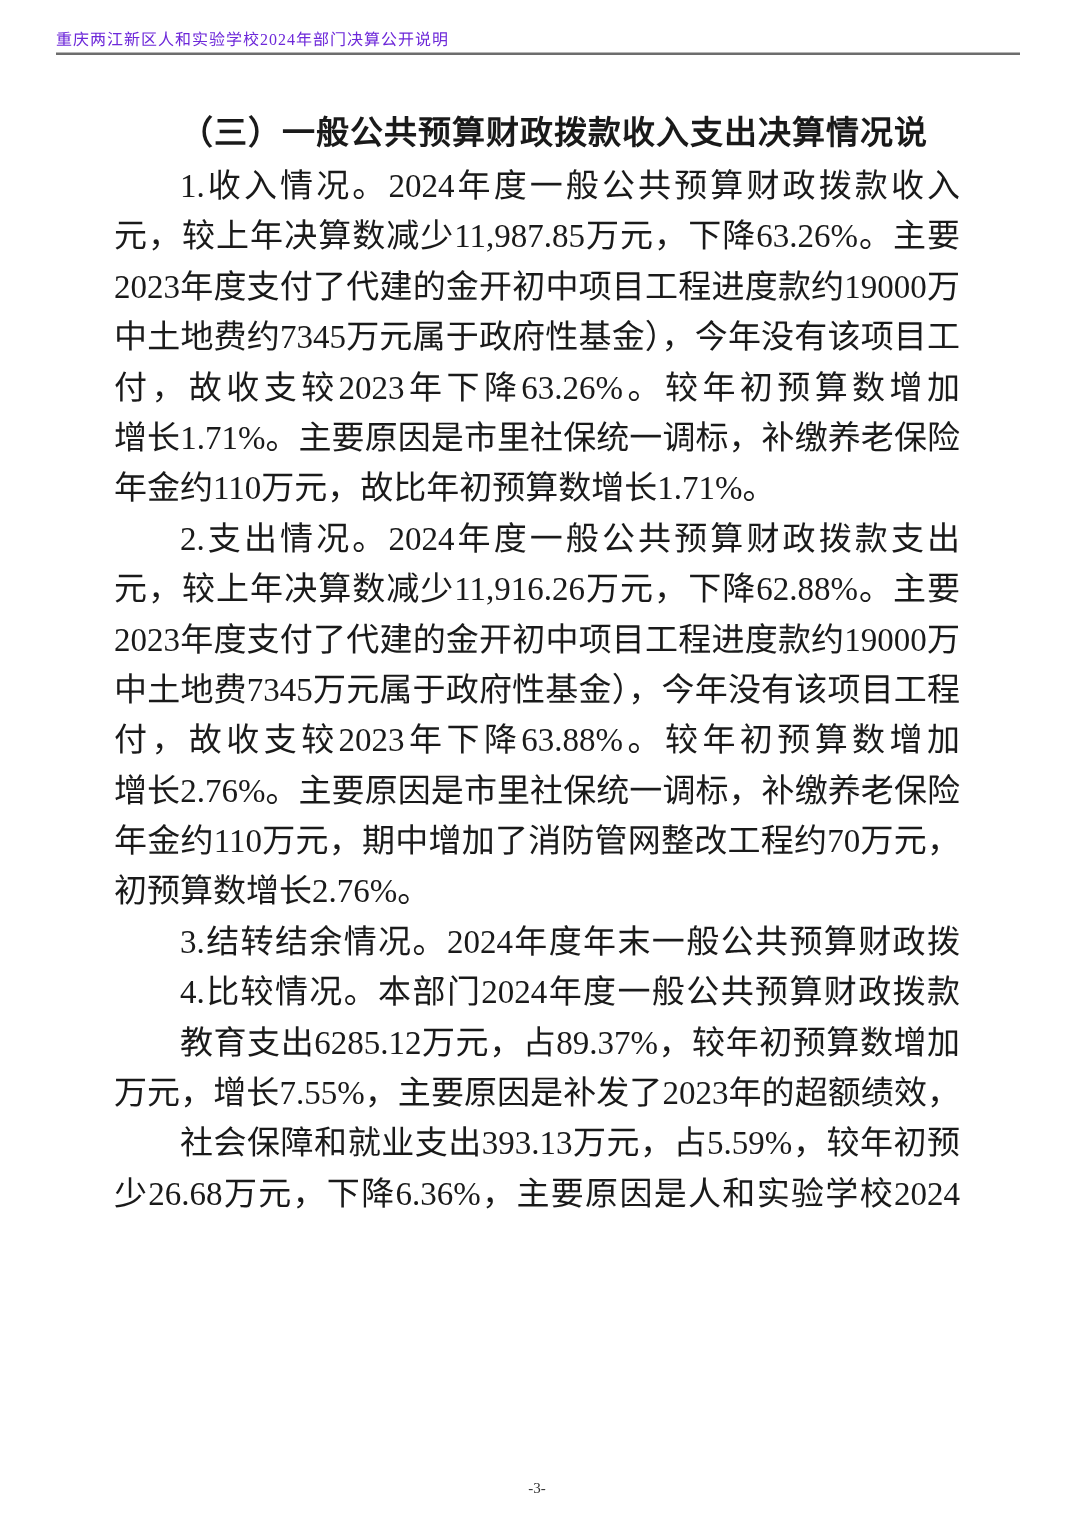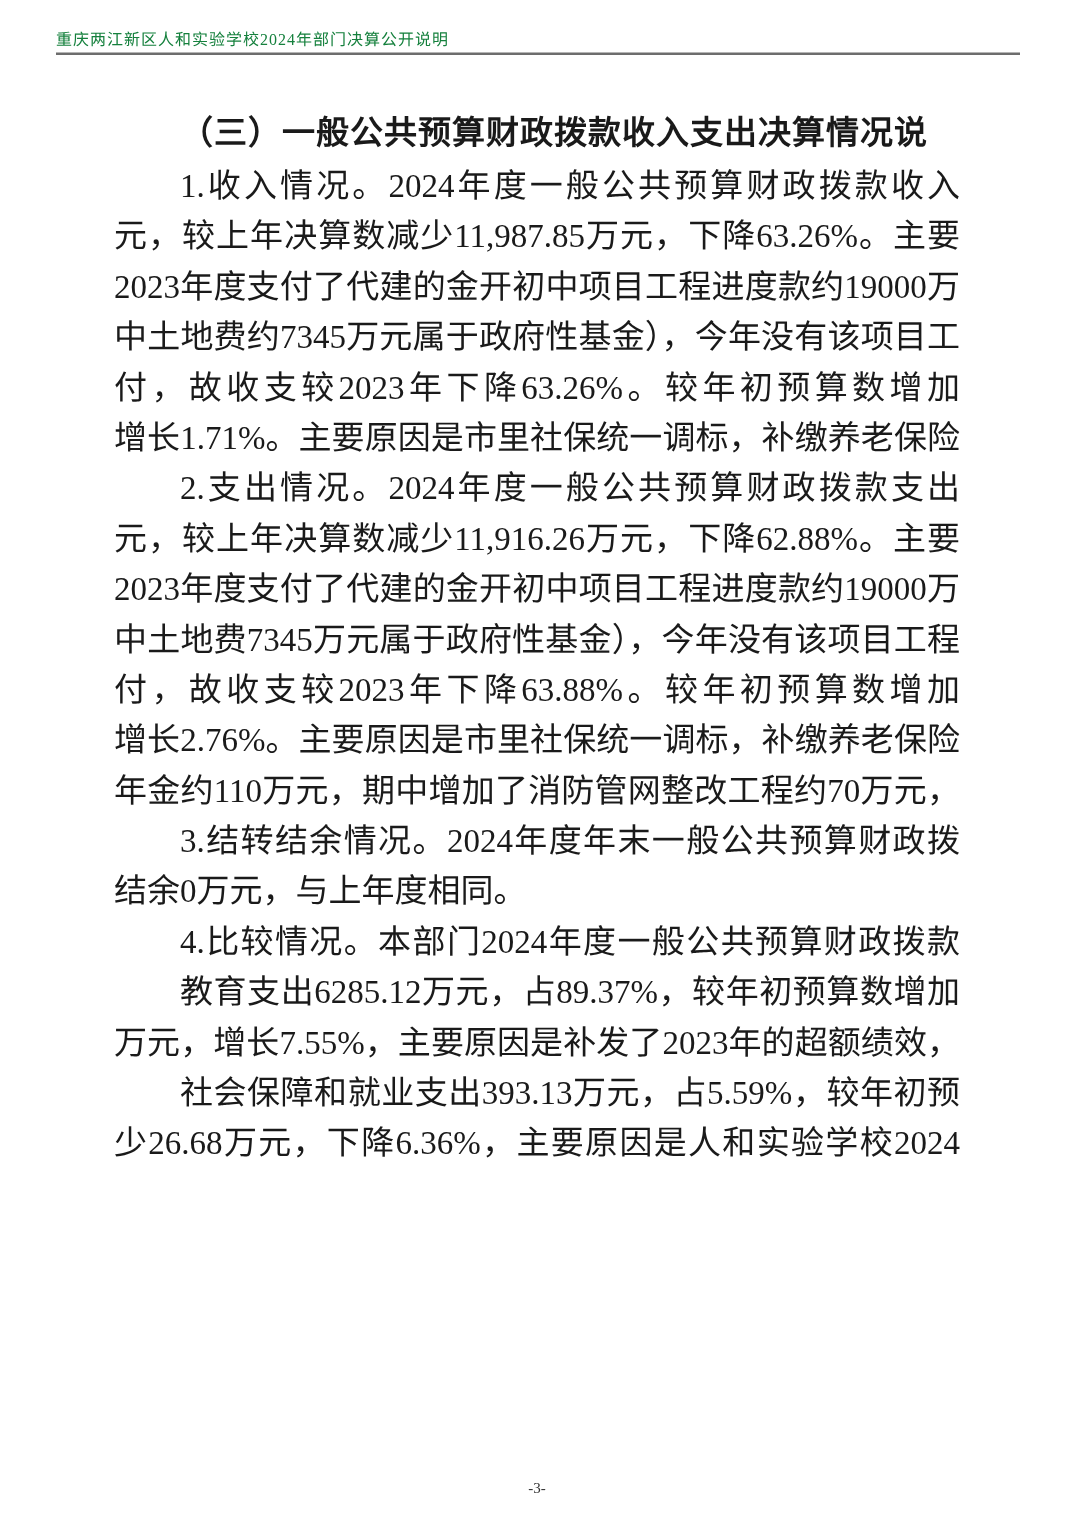--- a/index.html
+++ b/index.html
@@ -8,21 +8,21 @@
     width:1074px;height:1520px;
     font-family:"Liberation Serif","DejaVu Serif",serif;
     color:#1a1a1a;
     overflow:hidden;
   }
   
   .page-header{
     position:absolute;left:56px;top:30px;width:964px;
   }
   .page-header .ht{
-    font-size:16px;letter-spacing:1px;color:#15803d;
+    font-size:16px;letter-spacing:1px;color:#6d28d9;
     line-height:19px;white-space:nowrap;
   }
   .page-header .rule{
     margin-top:3px;height:2px;background:#6d6d6d;border-top:1px solid #b5b5b5;
   }
   
   .doc{
     position:absolute;left:114px;top:105px;width:846px;
     font-size:33px;line-height:50.4px;
   }
@@ -50,33 +50,34 @@
 
 <div class="doc" id="doc-body">
   <div class="line ind heading">（三）一般公共预算财政拨款收入支出决算情况说明</div>
 <div>
       <div class="line ind fill">1.收入情况。2024年度一般公共预算财政拨款收入6,961.44万</div>
       <div class="line fill">元，较上年决算数减少11,987.85万元，下降63.26%。主要原因是</div>
       <div class="line fill">2023年度支付了代建的金开初中项目工程进度款约19000万元（期</div>
       <div class="line fill">中土地费约7345万元属于政府性基金），今年没有该项目工程款支</div>
       <div class="line fill">付，故收支较2023年下降63.26%。较年初预算数增加117.31万元，</div>
       <div class="line fill">增长1.71%。主要原因是市里社保统一调标，补缴养老保险及职业</div>
+      <div class="line">年金约110万元，故比年初预算数增长1.71%。</div>
     </div>
     <div>
       <div class="line ind fill">2.支出情况。2024年度一般公共预算财政拨款支出7,033.03万</div>
       <div class="line fill">元，较上年决算数减少11,916.26万元，下降62.88%。主要原因是</div>
       <div class="line fill">2023年度支付了代建的金开初中项目工程进度款约19000万元（期</div>
       <div class="line fill">中土地费7345万元属于政府性基金），今年没有该项目工程款支</div>
       <div class="line fill">付，故收支较2023年下降63.88%。较年初预算数增加188.90万元，</div>
       <div class="line fill">增长2.76%。主要原因是市里社保统一调标，补缴养老保险及职业</div>
       <div class="line fill">年金约110万元，期中增加了消防管网整改工程约70万元，故比年</div>
+      <div class="line">初预算数增长2.76%。</div>
     </div>
     <div>
       <div class="line ind fill">3.结转结余情况。2024年度年末一般公共预算财政拨款结转和</div>
-      <div class="line">结余0万元，与上年度相同。</div>
     </div>
     <div>
       <div class="line ind fill">4.比较情况。本部门2024年度一般公共预算财政拨款支出主要</div>
     </div>
     <div>
       <div class="line ind fill">教育支出6285.12万元，占89.37%，较年初预算数增加441.06</div>
       <div class="line fill">万元，增长7.55%，主要原因是补发了2023年的超额绩效，故比年</div>
     </div>
     <div>
       <div class="line ind fill">社会保障和就业支出393.13万元，占5.59%，较年初预算数减</div>

